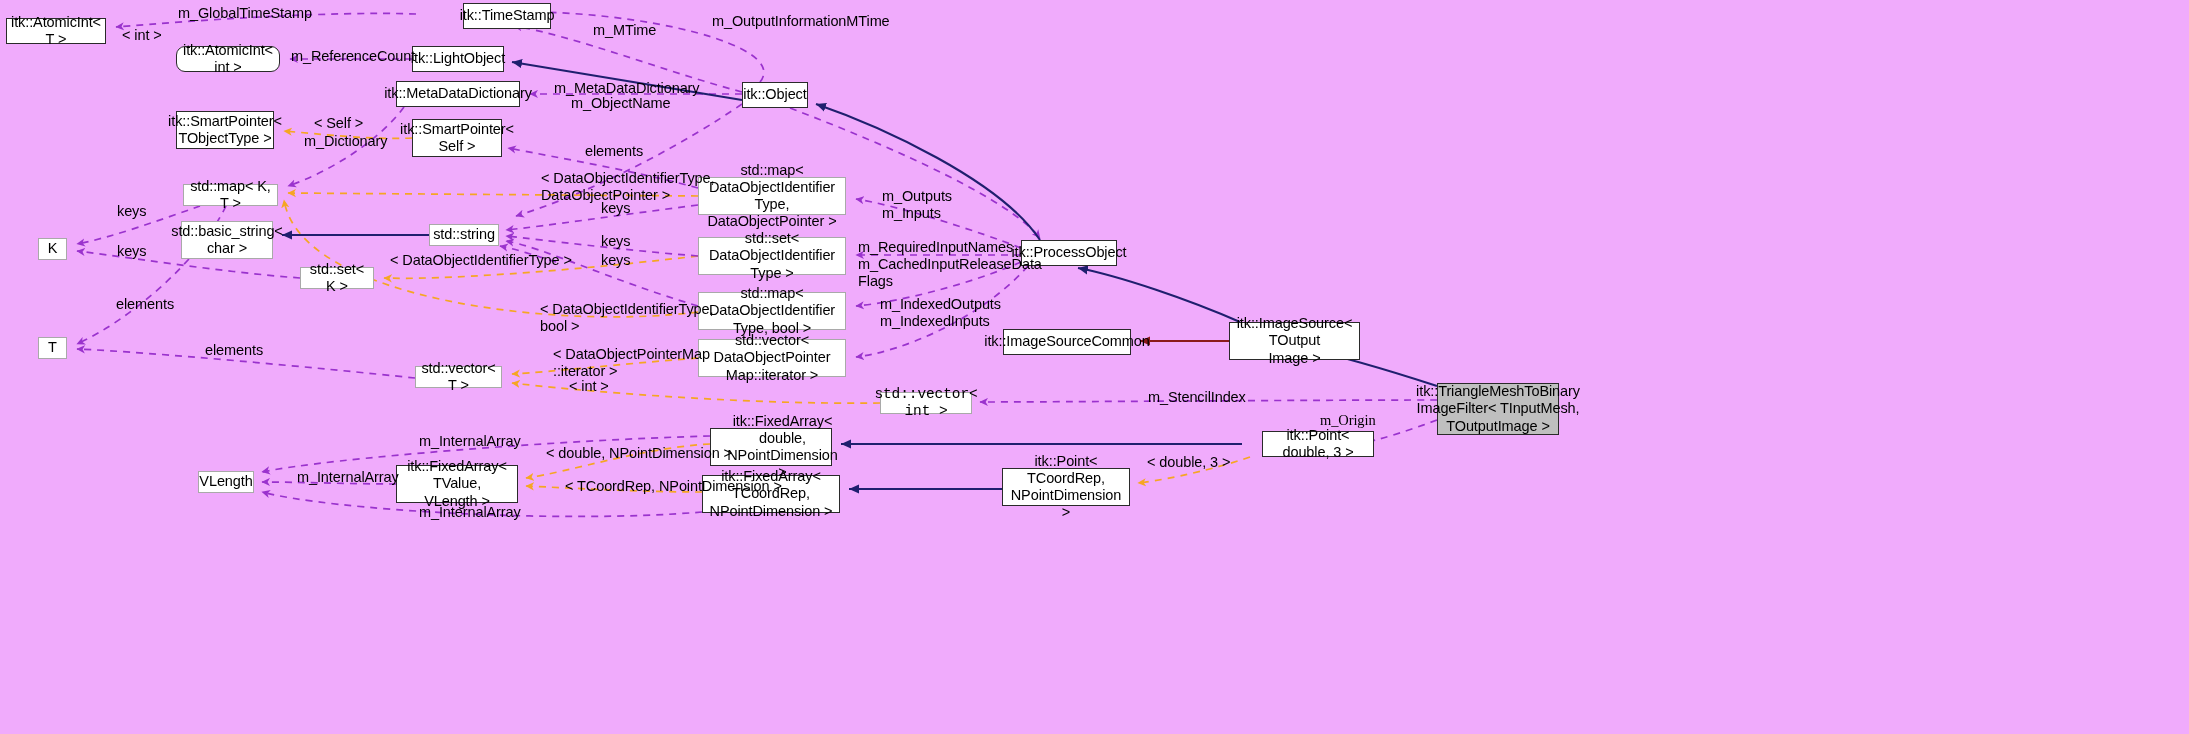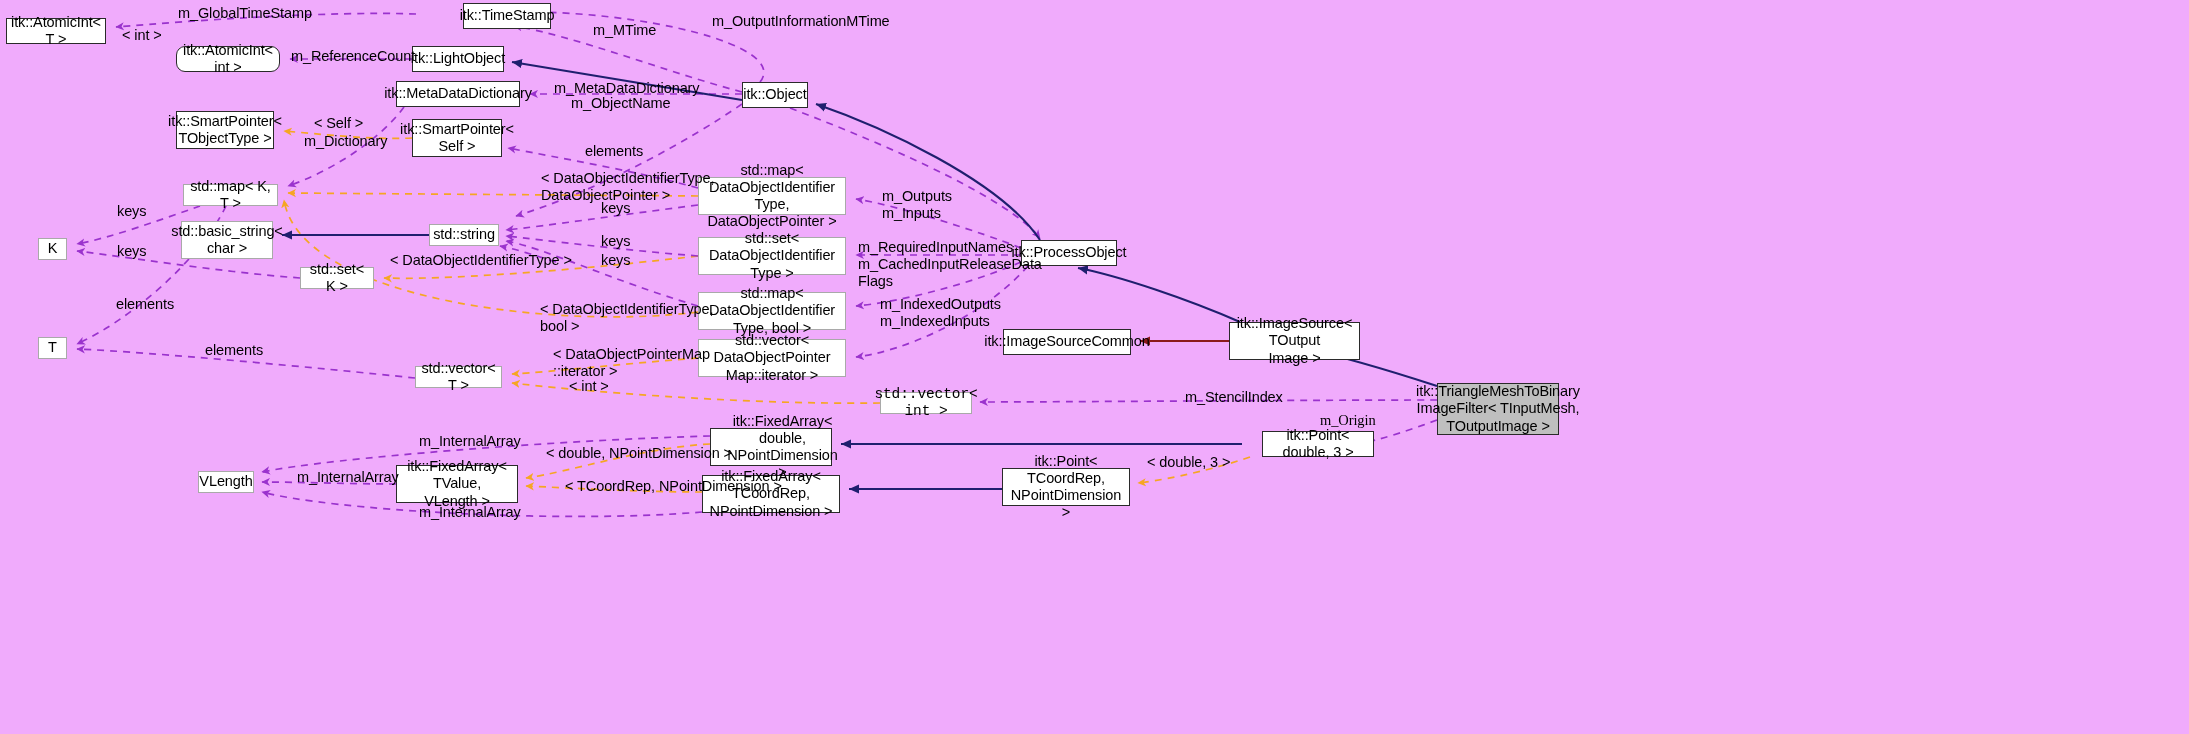--- a/index.html
+++ b/index.html
@@ -252,21 +252,21 @@
 Flags</div>
       <div class="edge-label left" style="left: 880px; top: 296px;">m_IndexedOutputs
 m_IndexedInputs</div>
       <div class="edge-label left" style="left: 116px; top: 296px;">elements</div>
       <div class="edge-label left" style="left: 540px; top: 301px;">&lt; DataObjectIdentifierType,
 bool &gt;</div>
       <div class="edge-label left" style="left: 205px; top: 342px;">elements</div>
       <div class="edge-label left" style="left: 553px; top: 346px;">&lt; DataObjectPointerMap
 ::iterator &gt;</div>
       <div class="edge-label left" style="left: 569px; top: 378px;">&lt; int &gt;</div>
-      <div class="edge-label left" style="left: 1185px; top: 389px;">m_StencilIndex</div>
+      <div class="edge-label left" style="left: 1148px; top: 389px;">m_StencilIndex</div>
       <div class="edge-label left" style="left: 1320px; top: 412px; font-family: Liberation Serif, serif;">m_Origin</div>
       <div class="edge-label left" style="left: 419px; top: 433px;">m_InternalArray</div>
       <div class="edge-label left" style="left: 546px; top: 445px;">&lt; double, NPointDimension &gt;</div>
       <div class="edge-label left" style="left: 1147px; top: 454px;">&lt; double, 3 &gt;</div>
       <div class="edge-label left" style="left: 297px; top: 469px;">m_InternalArray</div>
       <div class="edge-label left" style="left: 533px; top: 478px; padding-left: 32px;">&lt; TCoordRep, NPointDimension &gt;</div>
       <div class="edge-label left" style="left: 419px; top: 504px;">m_InternalArray</div>
     </div>
 
 </div>

